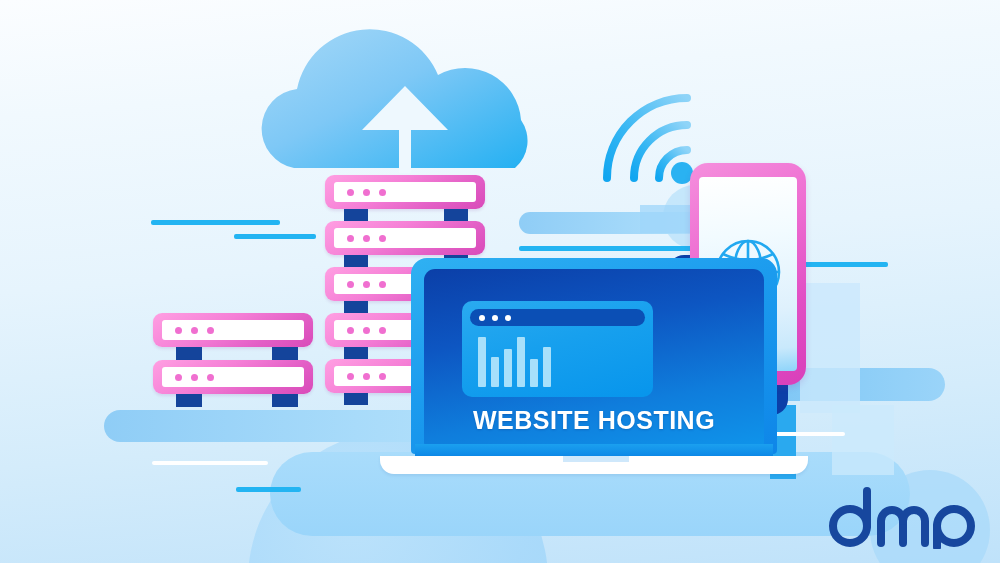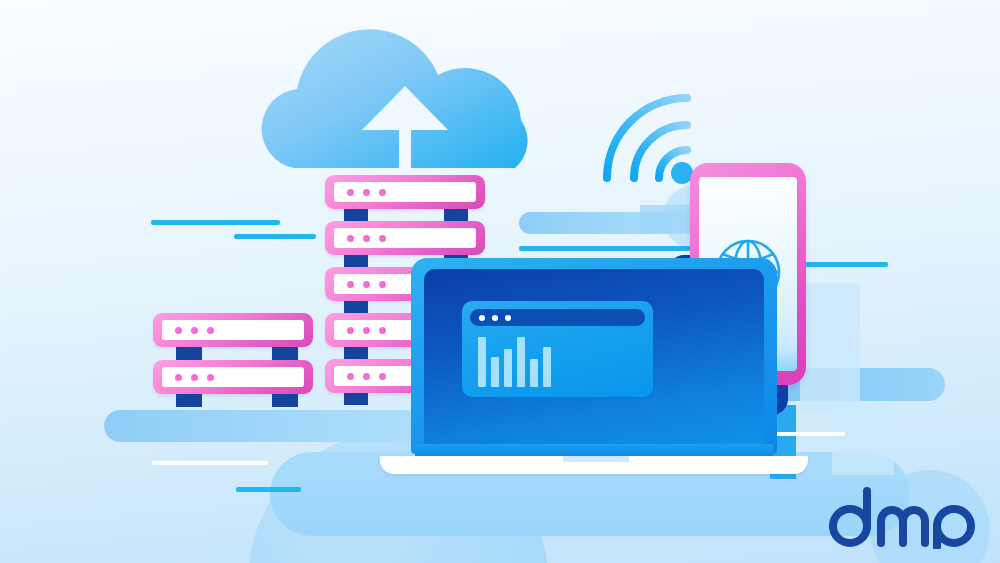--- a/index.html
+++ b/index.html
@@ -326,20 +326,21 @@
           <div class="chart">
             <span class="bar" style="height:50px;"></span>
             <span class="bar" style="height:30px;"></span>
             <span class="bar" style="height:38px;"></span>
             <span class="bar" style="height:50px;"></span>
             <span class="bar" style="height:28px;"></span>
             <span class="bar" style="height:40px;"></span>
           </div>
         </div>
 
+        <div class="lid-title">WEBSITE HOSTING</div>
         <div class="lid-underline"></div>
       </div>
     </div>
     <div class="laptop-hinge"></div>
     <div class="laptop-base"></div>
     <div class="trackpad"></div>
   </div>
 
   <div class="logo">
     <svg width="152" height="62" viewBox="0 0 152 62">

